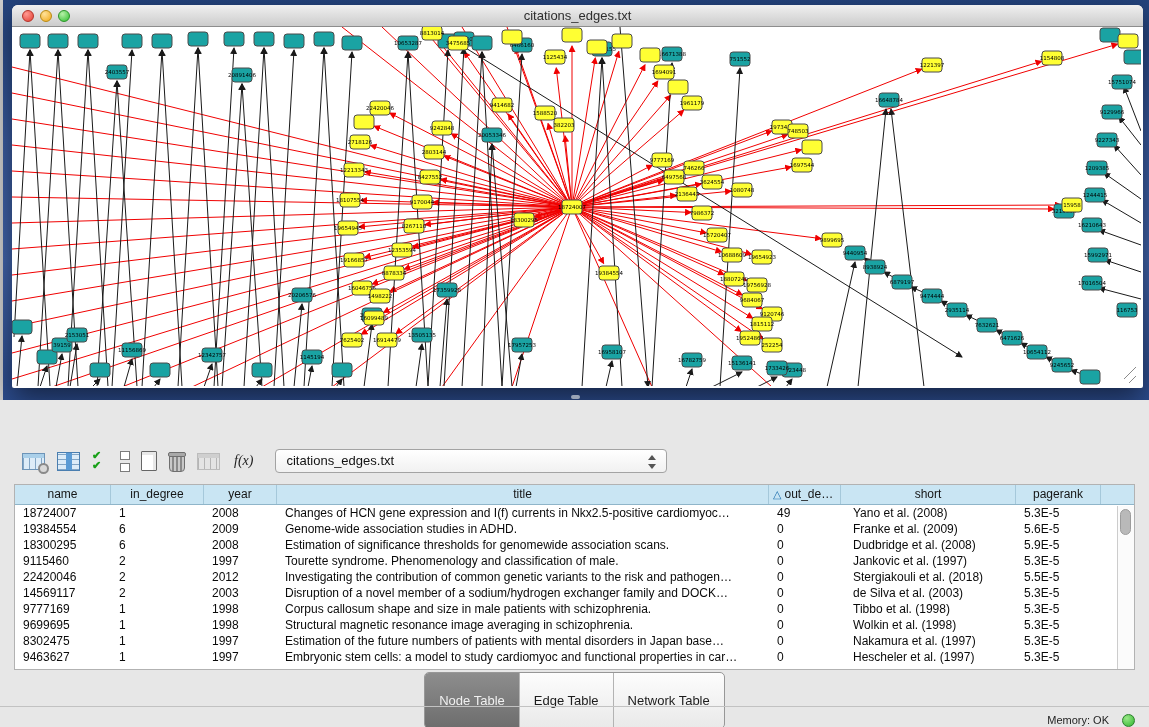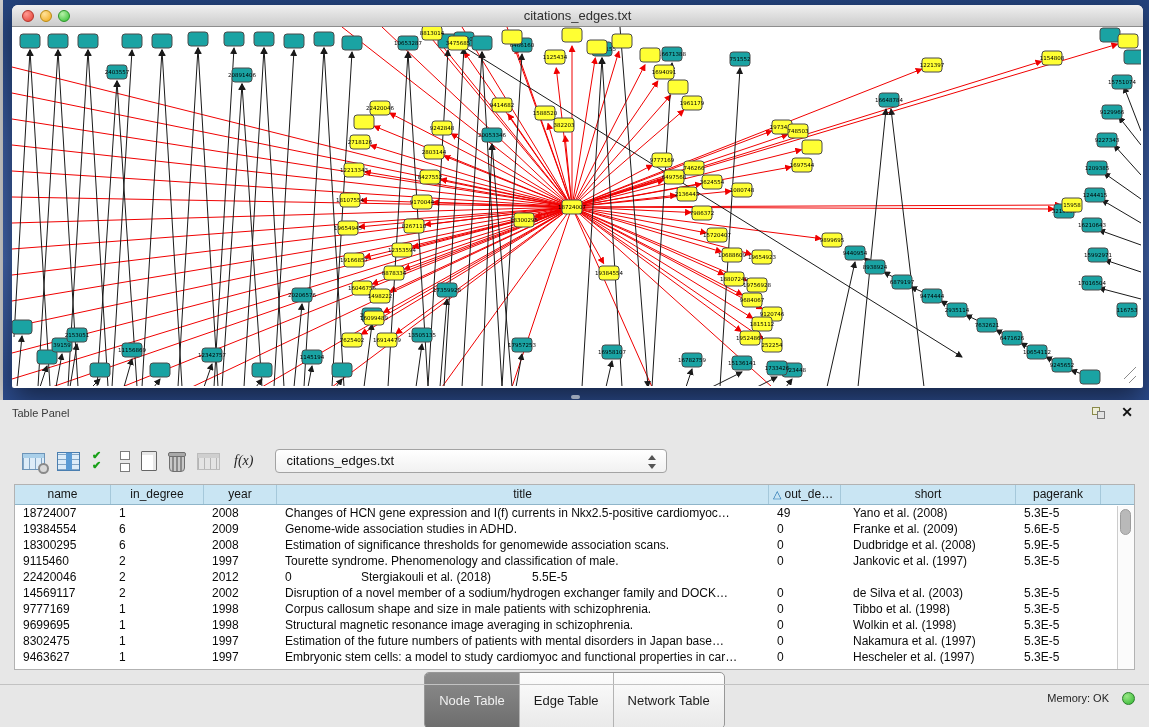--- a/index.html
+++ b/index.html
@@ -82,21 +82,21 @@
   .vscroll { position:absolute; top:21px; right:0; width:17px; bottom:0; border-left:1px solid #cccccc; background:#fbfbfb; }
   .vthumb { position:absolute; top:3px; left:2px; width:11px; height:26px; background:#b9b9b9; border:1px solid #9c9c9c; border-radius:6px; }
 
   .tabs-row { position:absolute; left:0; top:272px; width:100%; text-align:center; }
   .seg { display:inline-flex; border:1px solid #979797; border-radius:5px; overflow:hidden;
     background:linear-gradient(#fdfdfd,#e9e9e9); box-shadow:0 1px 0 rgba(255,255,255,.7); }
   .seg-btn { padding:20px 14px; font-size:13px; color:#1c1c1c; border-left:1px solid #b3b3b3; cursor:default; }
   .seg-btn:first-child { border-left:none; }
   .seg-btn.selected { background:linear-gradient(#8d8d8d,#6d6d6d); color:#f0f0f0; }
 
-  .statusbar { position:absolute; left:0; bottom:0; width:100%; height:43px; border-top:1px solid #c2c2c2; }
+  .statusbar { position:absolute; left:0; bottom:0; width:100%; height:21px; border-top:1px solid #c2c2c2; }
   .mem { position:absolute; right:40px; top:0; line-height:26px; font-size:11px; color:#1f1f1f; }
   .memdot { position:absolute; right:14px; top:7px; width:13px; height:13px; border-radius:50%;
     background:radial-gradient(circle at 35% 30%,#9ae887,#2fb52f); border:1px solid #2a7f2a; }
 
   .splitter-knob { position:absolute; left:571px; top:395px; width:9px; height:4px; background:#9aa4b5; border-radius:2px; }
 </style>
 </head>
 <body>
 
 <div class="screen" data-name="app-screen">
@@ -770,28 +770,20 @@
             </g>
             <line x1="1112" y1="352" x2="1124" y2="340" stroke="#8a8a8a" data-name="resize-grip-icon"></line>
             <line x1="1117" y1="356" x2="1124" y2="349" stroke="#8a8a8a" data-name="resize-grip-icon"></line>
           </svg>
       </div>
     </div>
     <div class="splitter-knob" data-name="splitter-handle"></div>
   </div>
 
   <div class="table-panel" data-name="table-panel">
-    <div class="panel-titlebar" data-name="table-panel-titlebar">
-      <span class="panel-title" data-name="panel-title">Table Panel</span>
-      <span class="float-ic" data-name="float-window-icon">
-          <span class="sq1"></span>
-          <span class="sq2"></span>
-        </span>
-      <span class="close-x" data-name="panel-close-icon">✕</span>
-    </div>
 
     <div class="toolbar" data-name="toolbar">
       <div style="display:flex;align-items:center;gap:12px;" data-name="toolbar-icons" id="toolbar-icons">
           <div class="ic" data-name="table-mode-icon"></div>
           <div class="ic" data-name="show-columns-icon"></div>
           <div class="ic" data-name="row-select-icon"></div>
           <div class="ic" data-name="checkbox-list-icon"></div>
           <div class="ic" data-name="new-table-icon"></div>
           <div class="ic" data-name="delete-table-icon"></div>
           <div class="ic" data-name="import-table-icon"></div>
@@ -847,28 +839,29 @@
             <div class="td c2" data-name="table-cell">1997</div>
             <div class="td c3" data-name="table-cell">Tourette syndrome. Phenomenology and classification of male.</div>
             <div class="td c4" data-name="table-cell">0</div>
             <div class="td c5" data-name="table-cell">Jankovic et al. (1997)</div>
             <div class="td c6" data-name="table-cell">5.3E-5</div>
           </div>
           <div class="tr" data-name="table-row">
             <div class="td c0" data-name="table-cell">22420046</div>
             <div class="td c1" data-name="table-cell">2</div>
             <div class="td c2" data-name="table-cell">2012</div>
+            <div class="td c3" data-name="table-cell">Investigating the contribution of common genetic variants to the risk and pathogen…</div>
             <div class="td c4" data-name="table-cell">0</div>
             <div class="td c5" data-name="table-cell">Stergiakouli et al. (2018)</div>
             <div class="td c6" data-name="table-cell">5.5E-5</div>
           </div>
           <div class="tr" data-name="table-row">
             <div class="td c0" data-name="table-cell">14569117</div>
             <div class="td c1" data-name="table-cell">2</div>
-            <div class="td c2" data-name="table-cell">2002</div>
+            <div class="td c2" data-name="table-cell">2003</div>
             <div class="td c3" data-name="table-cell">Disruption of a novel member of a sodium/hydrogen exchanger family and DOCK…</div>
             <div class="td c4" data-name="table-cell">0</div>
             <div class="td c5" data-name="table-cell">de Silva et al. (2003)</div>
             <div class="td c6" data-name="table-cell">5.3E-5</div>
           </div>
           <div class="tr" data-name="table-row">
             <div class="td c0" data-name="table-cell">9777169</div>
             <div class="td c1" data-name="table-cell">1</div>
             <div class="td c2" data-name="table-cell">1998</div>
             <div class="td c3" data-name="table-cell">Corpus callosum shape and size in male patients with schizophrenia.</div>

